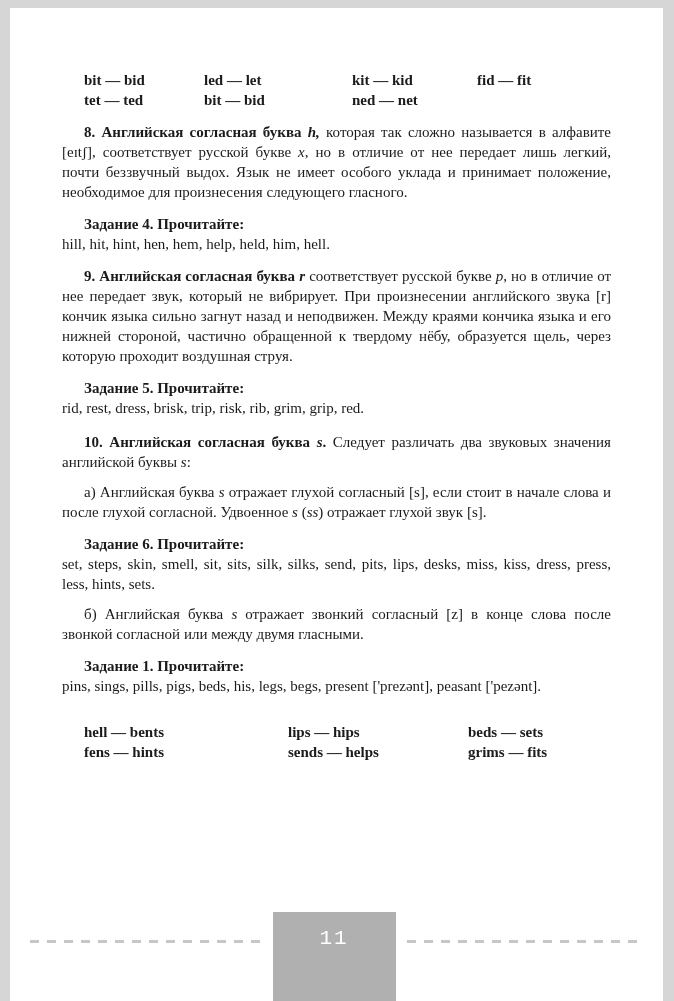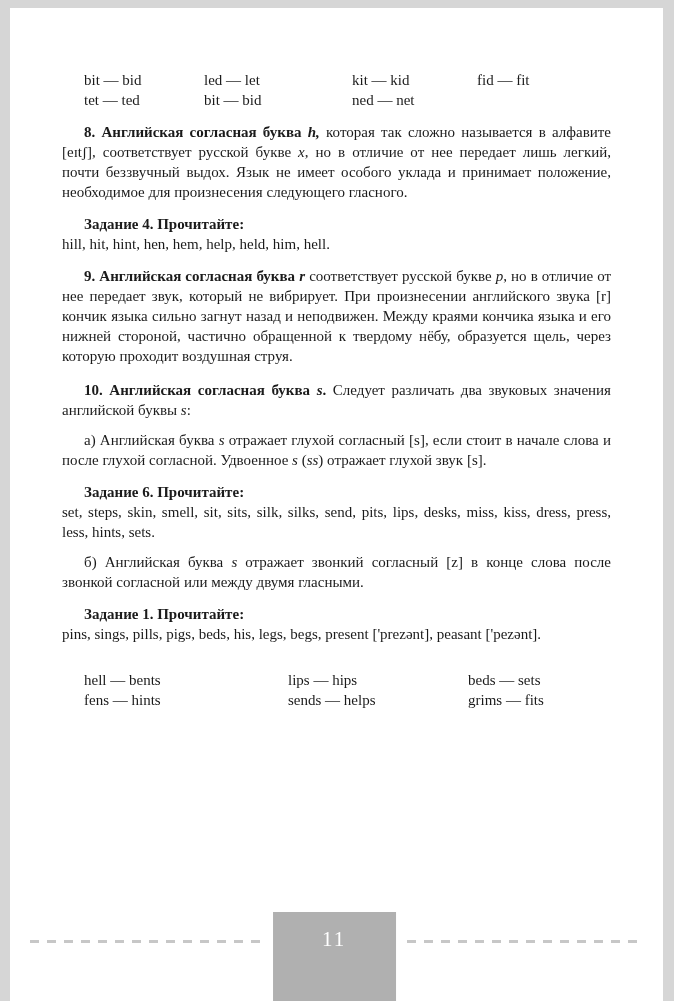--- a/index.html
+++ b/index.html
@@ -22,21 +22,21 @@
   }
   .b { font-weight: bold; }
   .i { font-style: italic; }
 
   .pair-table {
     display: grid;
     padding-left: 22px;
   }
   .pair-table.top { grid-template-columns: 120px 148px 125px 1fr; }
   .pair-table.bottom { grid-template-columns: 204px 180px 1fr; margin-top: 26px; }
-  .pair-cell { white-space: nowrap; }
+  .pair-cell { white-space: nowrap; font-weight: bold; }
 
   .para {
     text-align: justify;
     text-indent: 22px;
   }
   .p8  { margin-top: 12px; }
   .p9  { margin-top: 12px; }
   .p10 { margin-top: 14px; }
   .pa  { margin-top: 10px; }
   .pb  { margin-top: 10px; }
@@ -47,20 +47,21 @@
   .task.t7 { margin-top: 12px; }
   .task.t8 { margin-top: 16px; }
   .task-heading { text-indent: 22px; text-align: justify; }
   .task-words { text-align: justify; }
   .sample-line { text-align: left; }
 
   .footer {
     position: absolute;
     left: 0; right: 0; bottom: 0;
     height: 89px;
+    font-family: Liberation Mono, monospace;
   }
   .dash {
     position: absolute;
     top: 28px;
     height: 3px;
     width: calc(50% - 90px);
     background: repeating-linear-gradient(90deg, #c7c7c7 0 9px, transparent 9px 17px);
   }
   .dash.left { left: 20px; }
   .dash.right { right: 20px; }
@@ -96,20 +97,24 @@
 
     <p class="para p8"><span class="b">8. Английская согласная буква </span><span class="b i">h,</span><span> которая так сложно называется в алфавите [eɪtʃ], соответствует русской букве </span><span class="i">х</span><span>, но в отличие от нее передает лишь легкий, почти беззвучный выдох. Язык не имеет особого уклада и принимает положение, необходимое для произнесения следующего гласного.</span></p>
 
     <div class="task t4">
       <p class="task-heading"><span class="b">Задание 4. Прочитайте:</span></p>
       <p class="task-words">hill, hit, hint, hen, hem, help, held, him, hell.</p>
     </div>
 
     <p class="para p9"><span class="b">9. Английская согласная буква </span><span class="b i">r</span><span> соответствует русской букве </span><span class="i">р</span><span>, но в отличие от нее передает звук, который не вибрирует. При произнесении английского звука [r] кончик языка сильно загнут назад и неподвижен. Между краями кончика языка и его нижней стороной, частично обращенной к твердому нёбу, образуется щель, через которую проходит воздушная струя.</span></p>
 
+    <div class="task t5">
+      <p class="task-heading"><span class="b">Задание 5. Прочитайте:</span></p>
+      <p class="task-words">rid, rest, dress, brisk, trip, risk, rib, grim, grip, red.</p>
+    </div>
 
     <p class="para p10"><span class="b">10. Английская согласная буква </span><span class="b i">s</span><span class="b">.</span><span> Следует различать два звуковых значения английской буквы </span><span class="i">s</span><span>:</span></p>
 
     <p class="para pa"><span>а) Английская буква </span><span class="i">s</span><span> отражает глухой согласный [s], если стоит в начале слова и после глухой согласной. Удвоенное </span><span class="i">s</span><span> (</span><span class="i">ss</span><span>) отражает глухой звук [s].</span></p>
 
     <div class="task t6">
       <p class="task-heading"><span class="b">Задание 6. Прочитайте:</span></p>
       <p class="task-words">set, steps, skin, smell, sit, sits, silk, silks, send, pits, lips, desks, miss, kiss, dress, press, less, hints, sets.</p>
     </div>
 

